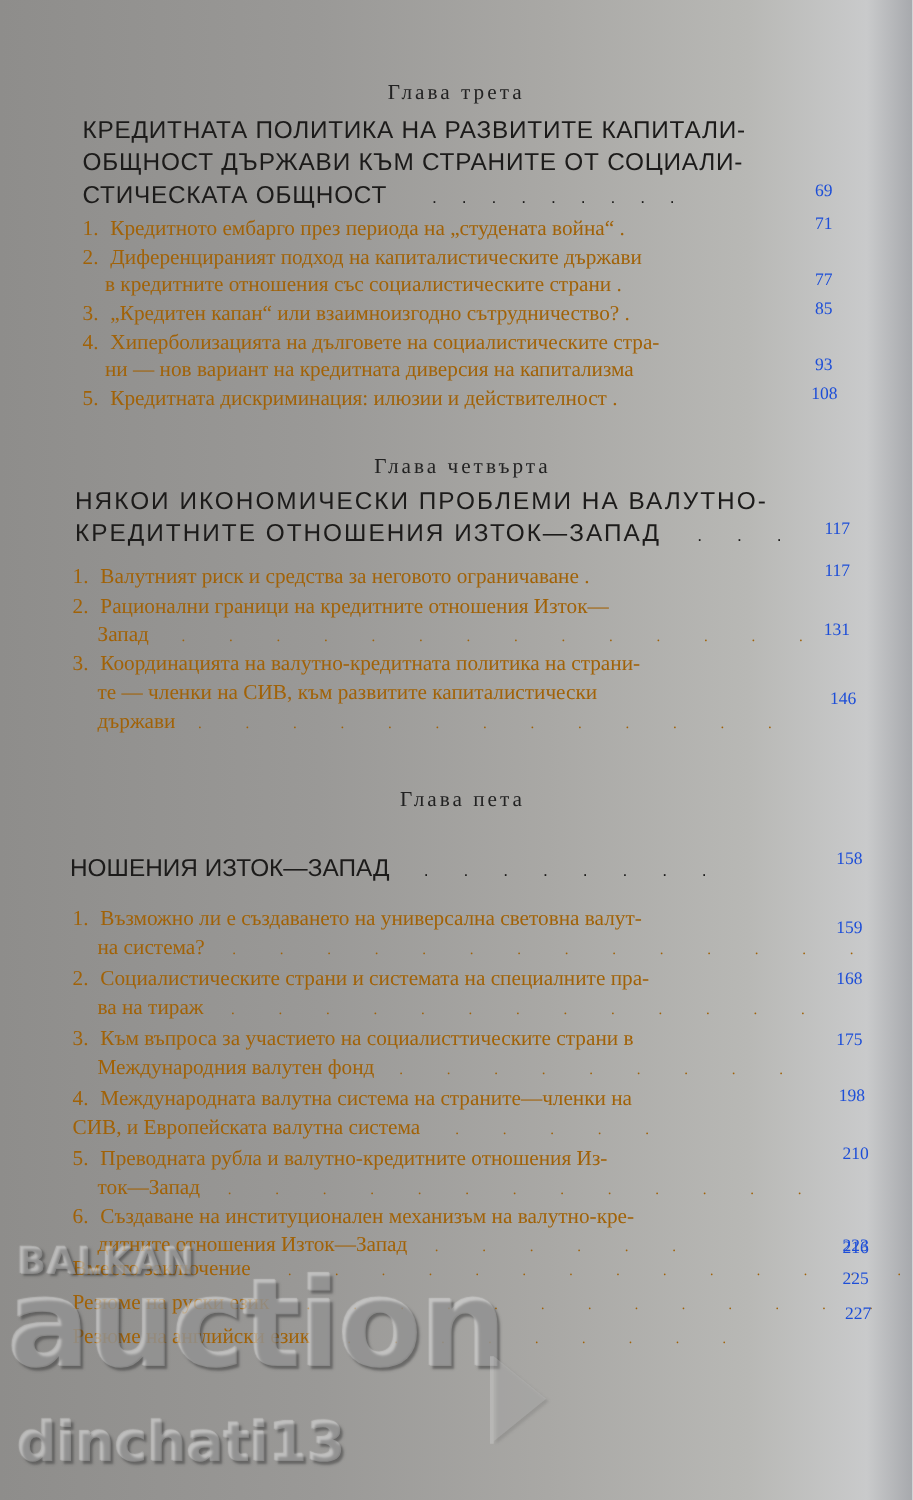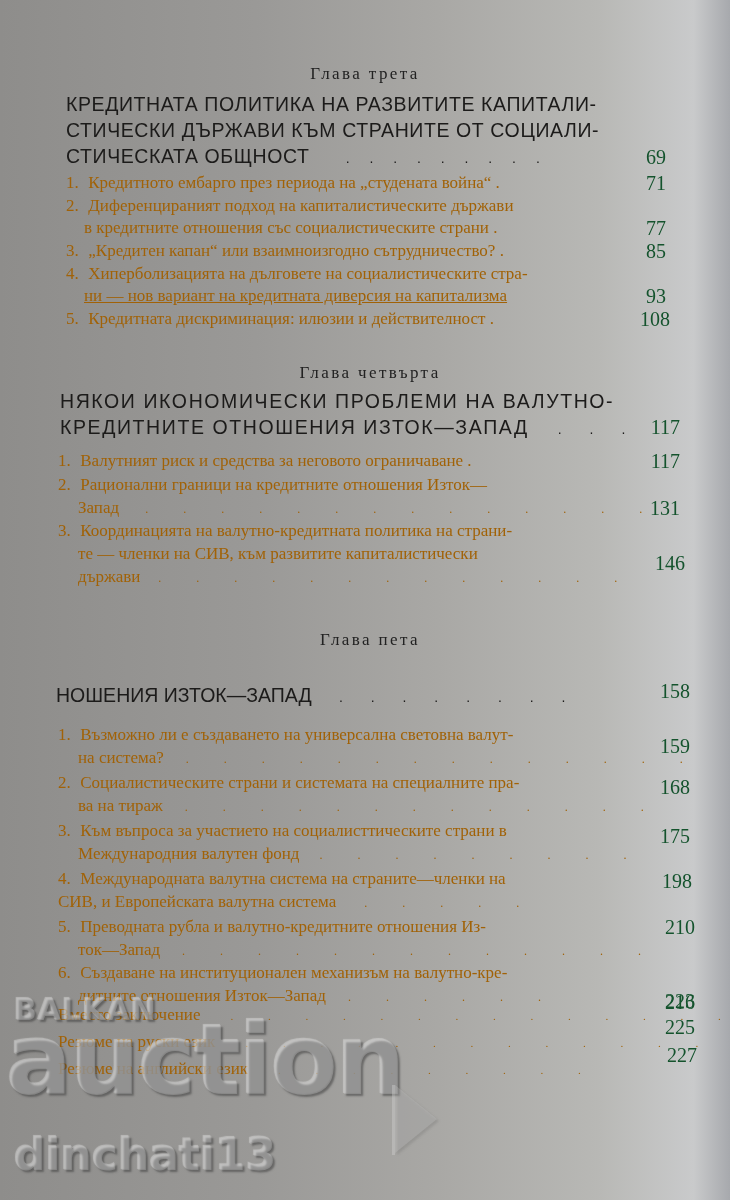--- a/index.html
+++ b/index.html
@@ -12,21 +12,21 @@
   .page { position:absolute; left:0; top:0; width:730px; height:1200px;border-radius:20px; }
   .chap-label {
     position:absolute; text-align:center; font-size:17px; letter-spacing:2.4px; color:#222;
   }
   .chap-title {
     position:absolute; font-family:"Liberation Sans", "DejaVu Sans", sans-serif; font-size:19.5px;
     line-height:26px; letter-spacing:0.6px; color:#1c1b1a; text-transform:none;
   }
   .line { position:absolute; white-space:nowrap; font-size:17px; line-height:22px; color:#a16207; }
   .entry-num { display:inline-block; width:18px; }
-  .pg { position:absolute; font-size:20px; color:#14532d; text-align:right; }
+  .pg { position:absolute; font-size:14px; color:#1d4ed8; text-align:right; }
   .dots { letter-spacing:14px; }
   .watermark {
     position:absolute; font-family:"DejaVu Sans", sans-serif; font-weight:bold;
     color:rgba(200,200,200,0.35);
     text-shadow: 2px 2px 2px rgba(60,60,60,0.55), -1px -1px 1px rgba(235,235,235,0.45);
   }
   .wm-arrow {
     position:absolute; left:395px; top:1085px; width:0; height:0;
     border-top:34px solid transparent; border-bottom:34px solid transparent;
     border-left:42px solid rgba(200,200,200,0.30);
@@ -34,21 +34,21 @@
   }
   .wm-bar { position:absolute; left:392px; top:1085px; width:3px; height:70px; background:rgba(210,210,210,0.4); }
 </style>
 </head>
 <body>
 
 <div class="page">
 
   <div class="chap-label" style="left:0; width:730px; top:64px;">Глава трета</div>
   <div class="chap-title" style="left:66px; top:91px;">КРЕДИТНАТА ПОЛИТИКА НА РАЗВИТИТЕ КАПИТАЛИ-</div>
-  <div class="chap-title" style="left:66px; top:117px;">СТИЧЕСКИ ДЪРЖАВИ КЪМ СТРАНИТЕ ОТ СОЦИАЛИ-</div>
+  <div class="chap-title" style="left:66px; top:117px;">ОБЩНОСТ ДЪРЖАВИ КЪМ СТРАНИТЕ ОТ СОЦИАЛИ-</div>
   <div class="chap-title" style="left:66px; top:143px;">
     <span>СТИЧЕСКАТА ОБЩНОСТ</span>
     <span class="dots" style="margin-left:30px;font-size:14px;letter-spacing:8px;">. . . . . . . . .</span>
   </div>
   <div class="pg" style="left:630px; width:36px; top:146px;">69</div>
 
   <div class="line" style="left:66px; top:172px;">
     <span class="entry-num">1.</span> <span>Кредитното ембарго през периода на „студената война“  .</span>
   </div>
   <div class="pg" style="left:630px; width:36px; top:172px;">71</div>
@@ -60,21 +60,21 @@
   <div class="pg" style="left:630px; width:36px; top:217px;">77</div>
 
   <div class="line" style="left:66px; top:240px;">
     <span class="entry-num">3.</span> <span>„Кредитен капан“ или взаимноизгодно сътрудничество?  .</span>
   </div>
   <div class="pg" style="left:630px; width:36px; top:240px;">85</div>
 
   <div class="line" style="left:66px; top:263px;">
     <span class="entry-num">4.</span> <span>Хиперболизацията на дълговете на социалистическите стра-</span>
   </div>
-  <div class="line" style="left:84px; top:285px;text-decoration:underline;">ни — нов вариант на кредитната диверсия на капитализма</div>
+  <div class="line" style="left:84px; top:285px;">ни — нов вариант на кредитната диверсия на капитализма</div>
   <div class="pg" style="left:630px; width:36px; top:285px;">93</div>
 
   <div class="line" style="left:66px; top:308px;">
     <span class="entry-num">5.</span> <span>Кредитната дискриминация: илюзии и действителност  .</span>
   </div>
   <div class="pg" style="left:630px; width:40px; top:308px;">108</div>
 
   <div class="chap-label" style="left:0; width:740px; top:363px;">Глава четвърта</div>
   <div class="chap-title" style="left:60px; top:414px; letter-spacing:1.6px;">
     <span>КРЕДИТНИТЕ ОТНОШЕНИЯ ИЗТОК—ЗАПАД</span>

